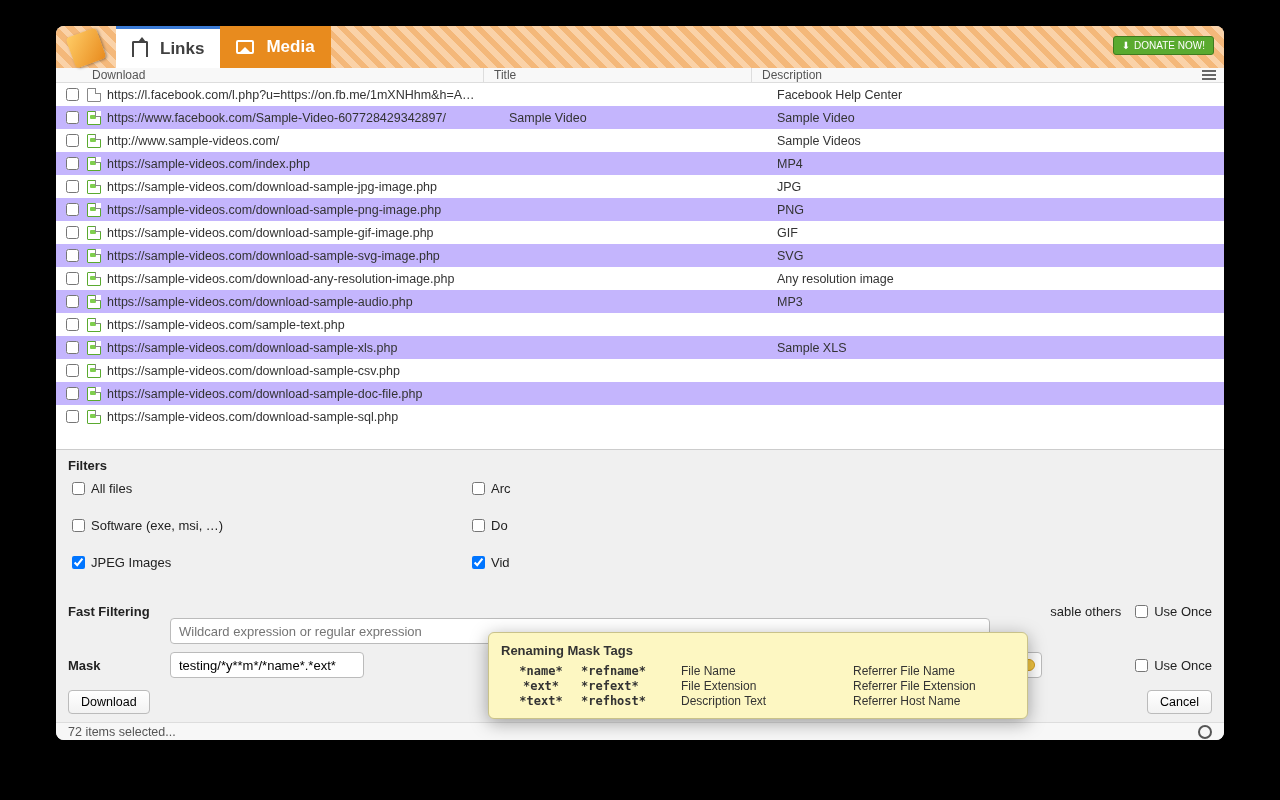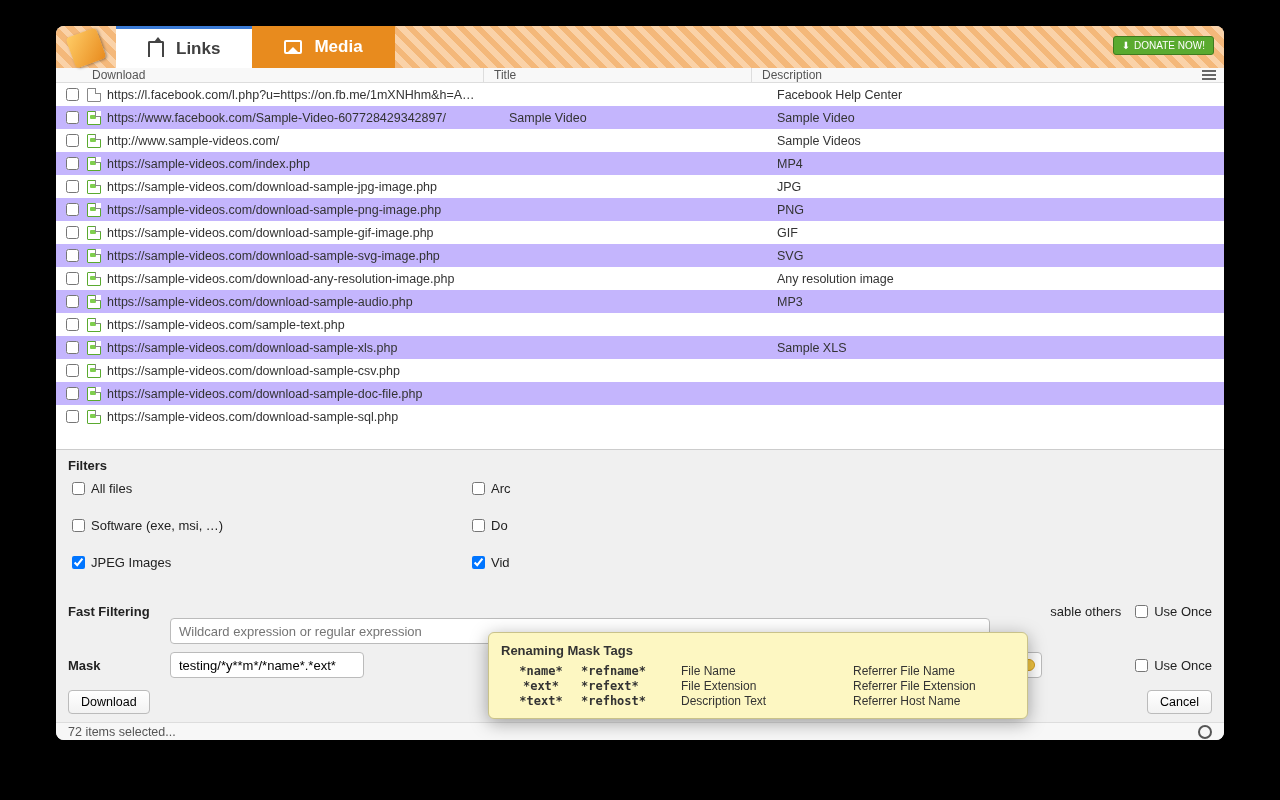--- a/index.html
+++ b/index.html
@@ -8,21 +8,21 @@
   .titlebar { height: 24px; background: linear-gradient(#f7f7f7,#efefef); display: flex; align-items: center; border-bottom: 1px solid #ddd; position: relative; }
   .traffic { display: flex; gap: 8px; margin-left: 10px; }
   .dot { width: 12px; height: 12px; border-radius: 50%; }
   .dot.red { background: #ff5f56; border:1px solid #e0443e;}
   .dot.yellow { background: #ffbd2e; border:1px solid #dea123;}
   .dot.green { background: #27c93f; border:1px solid #1aab29;}
   .wtitle { position:absolute; left:0; right:0; text-align:center; font-size:13px; color:#555; }
   .orange-bar { height: 42px; background: repeating-linear-gradient(45deg,#f4b87a 0,#f4b87a 6px,#fad2a8 6px,#fad2a8 12px); display:flex; align-items:flex-end; position:relative; }
   .logo { width:32px; height:32px; margin: 0 14px 4px 14px; background: linear-gradient(135deg,#ffcc66,#e88b1e); border-radius:4px; transform: rotate(-20deg); box-shadow: 1px 1px 3px rgba(0,0,0,.4); }
   .tabs { display:flex; height:42px; align-items:stretch; }
-  .tab { display:flex; align-items:center; gap:12px; padding:0 32px; font-size:17px; font-weight:600; cursor:pointer; }
+  .tab { display:flex; align-items:center; gap:12px; padding:0 16px; font-size:17px; font-weight:600; cursor:pointer; }
   .tab.active { background:#fff; color:#404040; border-top:3px solid #3b7bd6; }
   .tab.media { background:#e88b1e; color:#fff; }
   .donate { position:absolute; right:10px; top:10px; background:#5aaa2f; color:#fff; font-size:10px; padding:3px 8px; border-radius:3px; border:1px solid #3f7a1f; display:flex; align-items:center; gap:4px;}
   .header-row { height:24px; background:#f8f8f8; border-bottom:1px solid #ddd; display:flex; align-items:center; font-size:12px; color:#555; }
   .header-row .chk { width:30px; }
   .header-row .h-dl { width:398px; padding-left:6px; border-right:1px solid #ddd; height:100%; display:flex; align-items:center;}
   .header-row .h-title { width:268px; padding-left:10px; border-right:1px solid #ddd; height:100%; display:flex; align-items:center;}
   .header-row .h-desc { flex:1; padding-left:10px; height:100%; display:flex; align-items:center; justify-content:space-between; padding-right:8px;}
   .list { flex:0 0 366px; overflow:hidden; }
   .row { height:23px; display:flex; align-items:center; font-size:12.5px; color:#333; }

